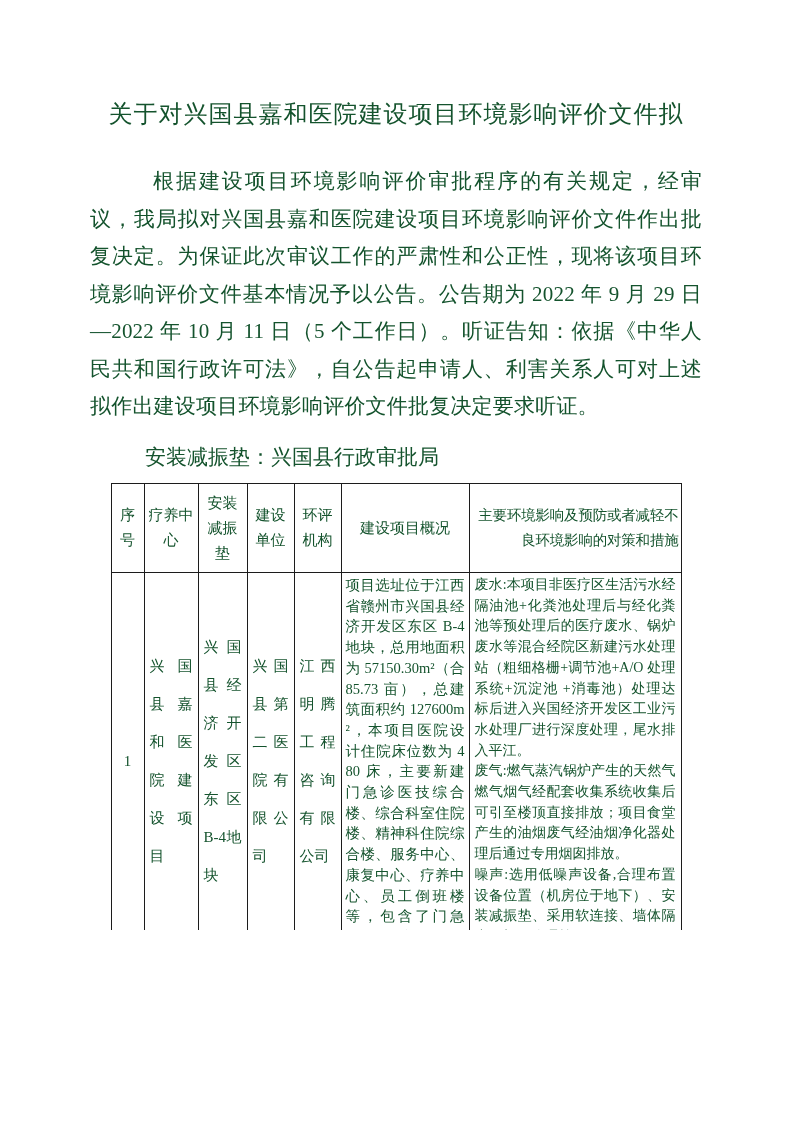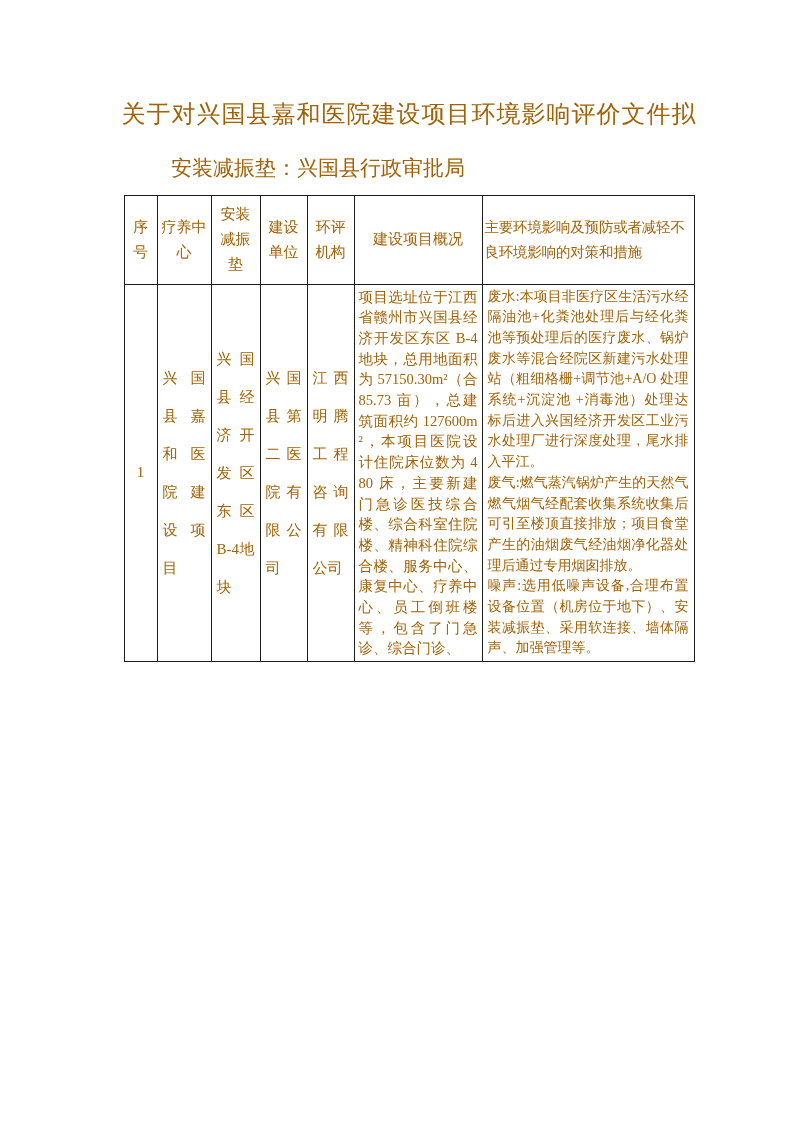--- a/index.html
+++ b/index.html
@@ -2,23 +2,23 @@
 <html lang="zh"><head>
 <meta charset="utf-8">
 <style>
   html, body { margin: 0; padding: 0; background: #ffffff; }
   .page {
     position: relative;
     width: 793px;
     height: 930px;
     background: #ffffff;
     box-sizing: border-box;
-    padding: 92px 91px 0 116px;
+    padding: 92px 91px 0 90px;
     font-family: "Liberation Serif", "DejaVu Serif", serif;
-    color: #a16207;
+    color: #14532d;
     overflow: hidden;
   }
   .title {
     font-size: 24px;
     line-height: 45px;
     font-weight: 500;
     text-align: center;
     letter-spacing: 1px;
   }
   .body-para {
@@ -52,21 +52,21 @@
   th.hdr {
     font-size: 15px;
     line-height: 25px;
     text-align: center;
     vertical-align: middle;
     padding: 2px 4px;
   }
   th.hdr-wide {
     font-size: 14.5px;
     line-height: 25px;
-    text-align: left;
+    text-align: right;
     vertical-align: middle;
     padding: 2px 2px;
     letter-spacing: -0.2px;
     margin-left: 42px;
   }
   td.cell-no {
     font-size: 15px;
     text-align: center;
     vertical-align: middle;
   }
@@ -99,20 +99,21 @@
 </style>
 </head>
 <body>
 
 <div class="page">
 
   <div class="title">
     <div>关于对兴国县嘉和医院建设项目环境影响评价文件拟</div>
   </div>
 
+  <div class="body-para">根据建设项目环境影响评价审批程序的有关规定，经审议，我局拟对兴国县嘉和医院建设项目环境影响评价文件作出批复决定。为保证此次审议工作的严肃性和公正性，现将该项目环境影响评价文件基本情况予以公告。公告期为 2022 年 9 月 29 日—2022 年 10 月 11 日（5 个工作日）。听证告知：依据《中华人民共和国行政许可法》，自公告起申请人、利害关系人可对上述拟作出建设项目环境影响评价文件批复决定要求听证。</div>
 
   <div class="contact">安装减振垫：兴国县行政审批局</div>
 
   <table class="eia">
     <colgroup>
       <col style="width:33px">
       <col style="width:54px">
       <col style="width:49px">
       <col style="width:47px">
       <col style="width:47px">

